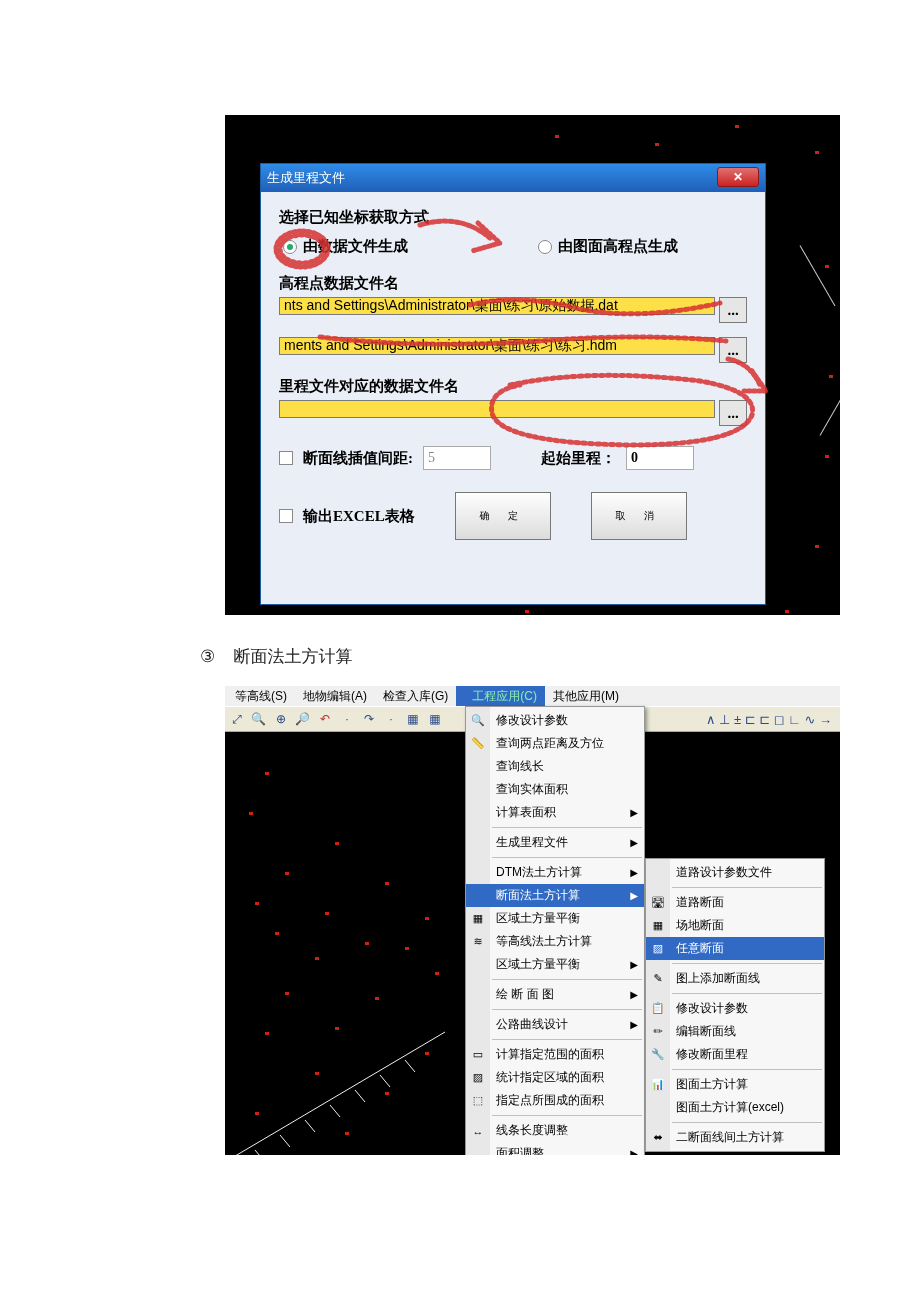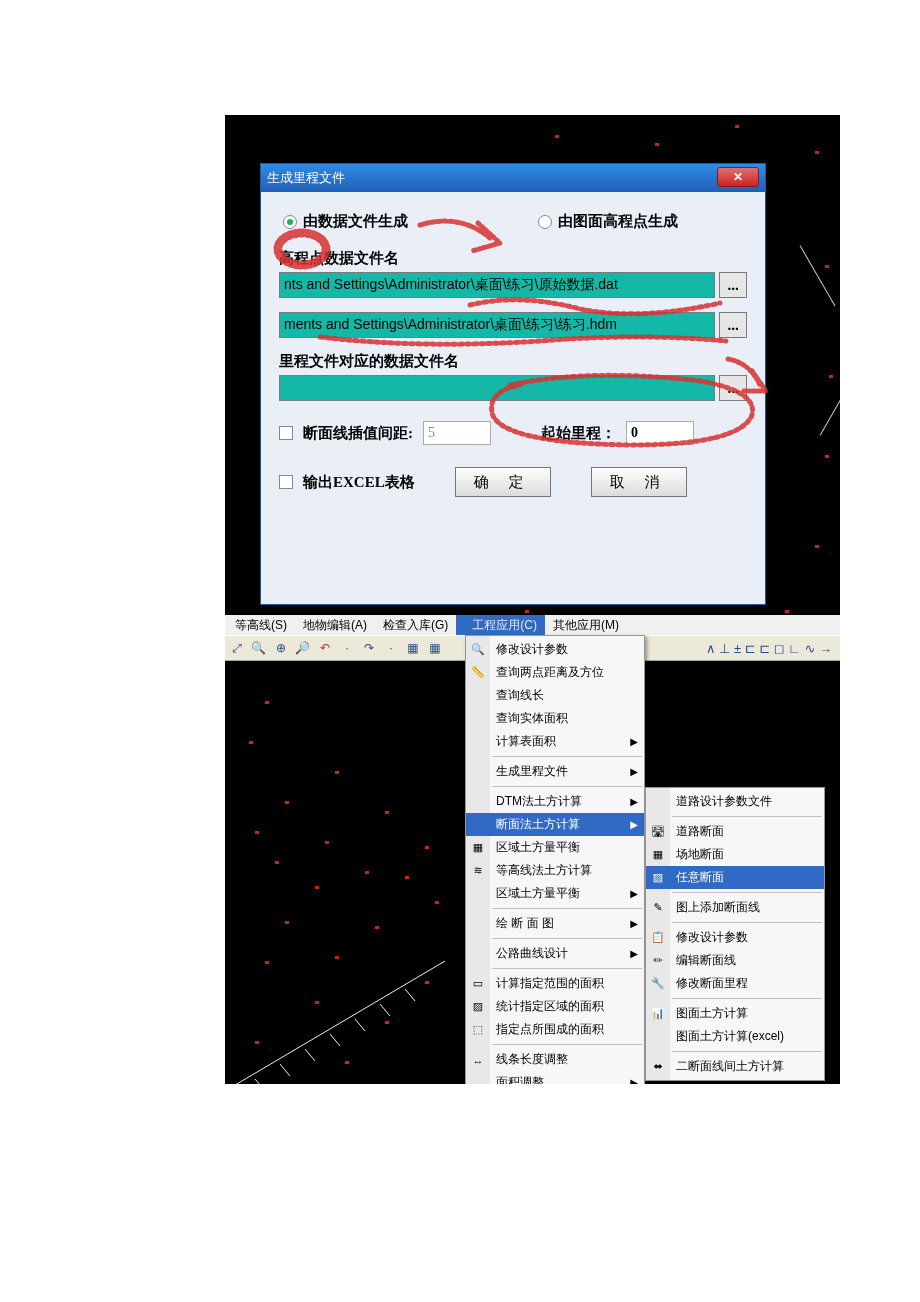--- a/index.html
+++ b/index.html
@@ -12,46 +12,46 @@
 .dialog { position: absolute; top: 48px; left: 35px; width: 506px; height: 442px; background: #eaeef7; border: 1px solid #1a5da0; }
 .dlg-titlebar { height: 28px; background: linear-gradient(#2f8ce8, #1f5fb7); color: #fff; display: flex; align-items: center; padding: 0 6px; font-size: 13px; position: relative; }
 .dlg-close { position: absolute; right: 6px; top: 3px; width: 42px; height: 20px; background: linear-gradient(#e07070, #c22); border: 1px solid #8a1a1a; border-radius: 3px; color: #fff; display: flex; align-items: center; justify-content: center; font-size: 12px; font-weight: bold; }
 .dlg-body { padding: 10px 18px; font-family: SimSun, serif; font-size: 15px; color: #000; }
 .dlg-body > .lbl { font-weight: bold; margin: 6px 0 4px; }
 .radio-row { display: flex; gap: 130px; margin: 10px 0 18px 4px; align-items: center; font-weight: bold; }
 .radio { display: flex; align-items: center; gap: 6px; }
 .radio .dot { width: 14px; height: 14px; border: 1px solid #888; border-radius: 50%; display: inline-flex; align-items: center; justify-content: center; background: #fff; }
 .radio.sel .dot::after { content: ""; width: 6px; height: 6px; background: #2a6; border-radius: 50%; display: block; }
 .field-row { display: flex; gap: 4px; margin-bottom: 14px; }
-.txt { flex: 1; height: 26px; border: 1px solid #7a7a7a; background: #14b8a6; padding: 2px 4px; font-size: 14px; font-family: Arial, SimSun; display: flex; align-items: center; overflow: hidden; white-space: nowrap; }
+.txt { flex: 1; height: 18px; border: 1px solid #7a7a7a; background: #fde047; padding: 2px 4px; font-size: 14px; font-family: Arial, SimSun; display: flex; align-items: center; overflow: hidden; white-space: nowrap; }
 .browse { width: 28px; height: 26px; border: 1px solid #7a7a7a; background: #e6e6e6; display: flex; align-items: center; justify-content: center; font-weight: bold; }
 .opts-row { display: flex; align-items: center; gap: 10px; margin-top: 20px; }
 .chk { width: 14px; height: 14px; border: 1px solid #888; background: #fff; display: inline-block; }
 .small-in { width: 68px; height: 24px; border: 1px solid #aaa; background: #fff; padding: 2px 4px; font-size: 14px; display: inline-flex; align-items: center; }
 .disabled { color: #888; }
-.btn { width: 96px; height: 30px; border: 1px solid #777; background: linear-gradient(#fefefe, #dcdcdc); display: inline-flex; align-items: center; justify-content: center; letter-spacing: 8px; font-size: 15px; font-family: SimSun; }
+.btn { width: 96px; height: 48px; border: 1px solid #777; background: linear-gradient(#fefefe, #dcdcdc); display: inline-flex; align-items: center; justify-content: center; letter-spacing: 8px; font-size: 10px; font-family: SimSun; }
 .btn-row { display: flex; gap: 40px; margin-left: 170px; margin-top: 18px; }
 .lbl-inline { font-weight: bold; font-size: 15px; }
 
 
 .scribble { position: absolute; pointer-events: none; }
 
 
 .cad-dot { position: absolute; width: 4px; height: 3px; background: #c21; }
 .cad-line { position: absolute; background: #ccc; transform-origin: left center; }
 
 
 .caption { margin: 30px 0 18px 200px; font-size: 17px; font-family: SimSun; color: #222; }
 .circ-num { display: inline-block; margin-right: 14px; }
 
 
 .shot2 { width: 615px; height: 469px; background: #000; position: relative; overflow: hidden; font-family: SimSun, Arial; font-size: 12px; }
 .menubar { position: absolute; top: 0; left: 0; right: 0; height: 20px; background: #f0f0f0; display: flex; align-items: center; padding: 0 2px; gap: 0; color: #000; }
 .menubar .mi { padding: 2px 8px; white-space: nowrap; }
-.menubar .mi.sel { background: #316ac5; color: #e5e5e5; padding-left: 16px; }
+.menubar .mi.sel { background: #316ac5; color: #86efac; padding-left: 16px; }
 .toolbar { position: absolute; top: 20px; left: 0; right: 0; height: 26px; background: #ece9d8; border-top: 1px solid #fff; border-bottom: 1px solid #aca899; display: flex; align-items: center; padding: 0 2px; gap: 2px; }
 .tool { width: 20px; height: 20px; display: inline-flex; align-items: center; justify-content: center; font-size: 12px; color: #2a4a8a; }
 .tool-right { display: flex; gap: 4px; margin-left: auto; padding-right: 6px; color: #2a4a8a; font-size: 13px; }
 
 .menu { position: absolute; background: #f7f7f7; border: 1px solid #989898; box-shadow: 2px 2px 4px rgba(0,0,0,0.4); }
 .menu .strip { position: absolute; left: 0; top: 0; bottom: 0; width: 24px; background: #e8e8e8; }
 .menu .item { position: relative; padding: 3px 28px 3px 30px; white-space: nowrap; display: flex; align-items: center; color: #000; }
 .menu .item.sel { background: #316ac5; color: #fff; }
 .menu .item .ico { position: absolute; left: 4px; width: 16px; height: 16px; display: inline-flex; align-items: center; justify-content: center; font-size: 11px; }
 .menu .item .arr { position: absolute; right: 6px; font-size: 10px; }
@@ -82,20 +82,21 @@
   <div class="cad-line" style="top:320px;left:595px;width:50px;height:1px;transform:rotate(-60deg)"></div>
 
   <div class="dialog">
     <div class="dlg-titlebar">
       <span>生成里程文件</span>
       <div class="dlg-close">
             <span>✕</span>
           </div>
     </div>
     <div class="dlg-body">
+      <div class="lbl">选择已知坐标获取方式</div>
       <div class="radio-row">
         <label class="radio sel">
               <span class="dot"></span>
               <span>由数据文件生成</span>
             </label>
         <label class="radio">
               <span class="dot"></span>
               <span>由图面高程点生成</span>
             </label>
       </div>
@@ -160,20 +161,24 @@
       <path d="M 60 174 Q 160 186 280 178 Q 380 170 466 178" stroke-dasharray="3 4"></path>
 
       <path d="M 250 222 Q 330 205 440 218 Q 498 228 492 252 Q 480 282 370 282 Q 240 280 232 250 Q 228 228 260 222" stroke-dasharray="3 4"></path>
 
       <path d="M 468 196 Q 490 200 500 222" stroke-dasharray="2 3"></path>
       <path d="M 492 208 L 506 228 L 484 228" stroke-dasharray="2 3"></path>
     </g>
   </svg>
 </div>
 
+<div class="caption">
+  <span class="circ-num">③</span>
+  <span>断面法土方计算</span>
+</div>
 
 <div class="shot shot2">
   <div class="menubar" id="menubar">
         <span class="mi">等高线(S)</span>
         <span class="mi">地物编辑(A)</span>
         <span class="mi">检查入库(G)</span>
         <span class="mi sel">工程应用(C)</span>
         <span class="mi">其他应用(M)</span>
       </div>
   <div class="toolbar">

